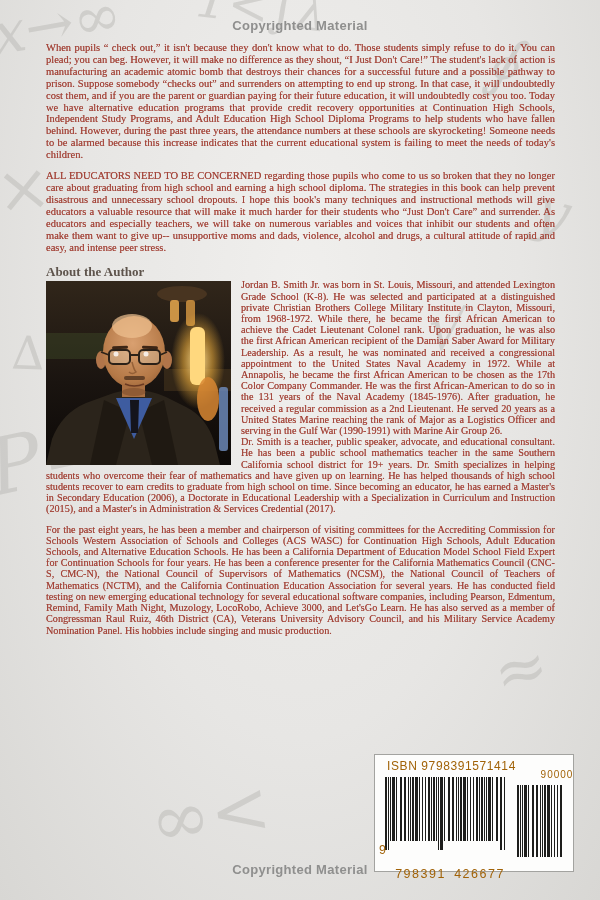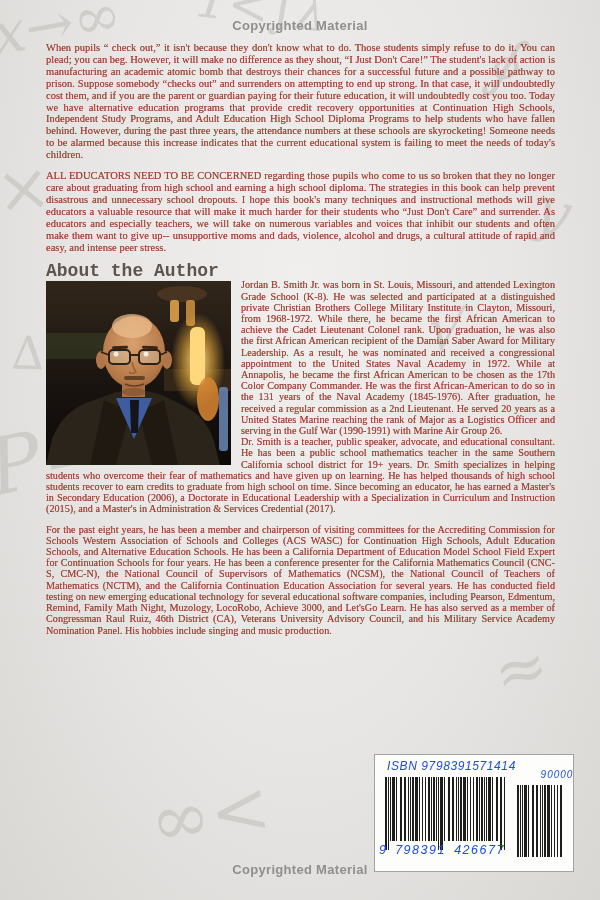--- a/index.html
+++ b/index.html
@@ -35,50 +35,50 @@
 
   .content{
     position:absolute;left:46px;top:42px;width:509px;z-index:1;
     color:#a4453a;font-size:10.5px;line-height:11.9px;text-align:justify;
     text-shadow:0 0 .4px rgba(164,69,58,.85);
   }
   .content p{margin:0;}
   .blurb + .blurb{margin-top:9px;}
   .about-heading{
     margin-top:11px;
-    font-family:Liberation Mono, monospace;font-weight:700;
-    font-size:18px;line-height:15px;color:#5e544c;
+    font-family:Liberation Serif, serif;font-weight:700;
+    font-size:13px;line-height:15px;color:#5e544c;
     text-shadow:none;text-align:left;
   }
   .about-flow{font-size:10.2px;line-height:11.2px;}
   .about-flow p{margin:0;}
   .about-flow p.gap{margin-top:9px;}
   .photo-frame{
     float:left;width:185px;height:184px;margin:2px 10px 2px 0;
     background:#14100b;
   }
   .photo-frame svg{display:block;width:185px;height:184px;}
 
   
   .barcode-box{
     position:absolute;left:374px;top:754px;width:200px;height:118px;z-index:3;
     background:#fdfdfc;border:1px solid #a3a3a0;box-sizing:border-box;
-    font-family:"Liberation Sans", sans-serif;color:#1d4ed8;font-style:italic;
+    font-family:"Liberation Sans", sans-serif;color:#a16207;
   }
   .isbn-label{position:absolute;left:12px;top:4px;font-size:12px;letter-spacing:.6px;}
   .bars{position:absolute;display:flex;align-items:flex-start;}
   .bars i{display:block;height:100%;background:#1d1d1b;flex:none;}
   .bars-main{left:10px;top:22px;width:122px;height:64px;}
   .digits-row{
     position:absolute;left:4px;top:88px;width:130px;display:flex;
     font-size:12.5px;
   }
   .digits-row span{display:block;}
   .digit-lead{width:12px;}
-  .digit-g1,.digit-g2{flex:1;text-align:center;letter-spacing:1.5px;}
+  .digit-g1,.digit-g2{flex:1;text-align:center;letter-spacing:1.5px;margin-top:24px;}
   .price-label{position:absolute;left:156px;top:14px;width:52px;text-align:center;font-size:10px;letter-spacing:1px;}
   .bars-addon{left:142px;top:30px;width:46px;height:72px;}
 </style>
 </head>
 <body>
 
 <span class="doodle d0">x→∞</span>
 <span class="doodle d1">1&lt;∫λ</span>
 <span class="doodle d2">∮</span>
 <span class="doodle d3">y</span>

